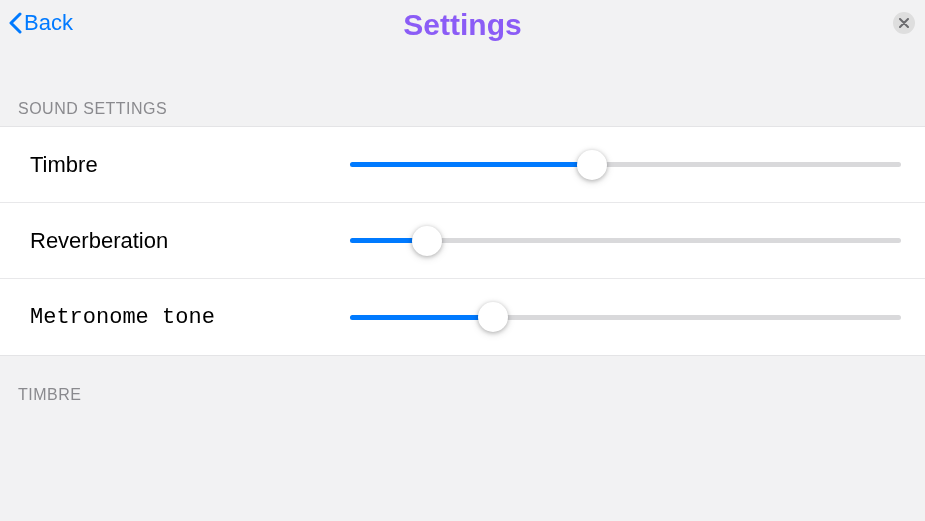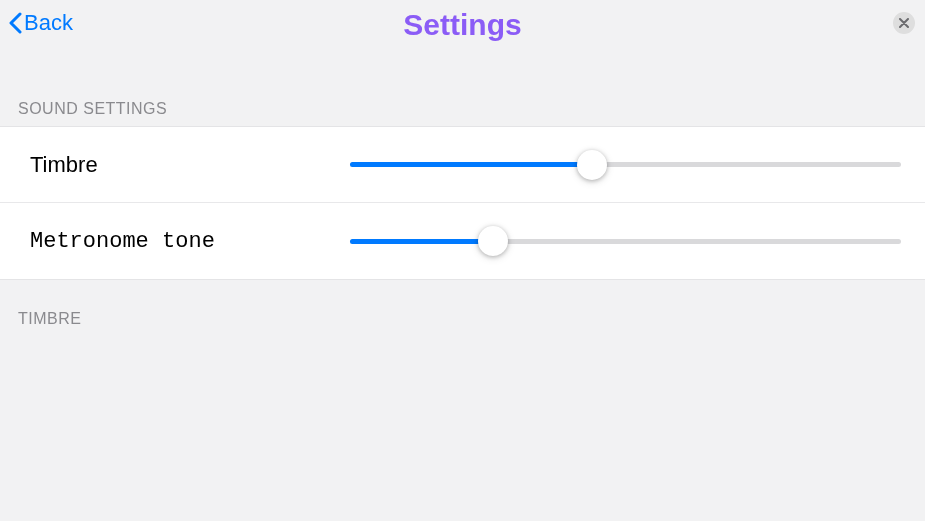--- a/index.html
+++ b/index.html
@@ -155,20 +155,28 @@
 
   <div class="row">
     <div class="row-label">Timbre</div>
     <div class="slider">
       <div class="track"></div>
       <div class="fill" style="width: 44%;"></div>
       <div class="thumb" style="left: 44%;"></div>
     </div>
   </div>
 
+  <div class="row">
+    <div class="row-label">Reverberation</div>
+    <div class="slider">
+      <div class="track"></div>
+      <div class="fill" style="width: 14%;"></div>
+      <div class="thumb" style="left: 14%;"></div>
+    </div>
+  </div>
 
 
   <div class="row">
     <div class="row-label">Metronome tone</div>
     <div class="slider">
       <div class="track"></div>
       <div class="fill" style="width: 26%;"></div>
       <div class="thumb" style="left: 26%;"></div>
     </div>
   </div>

